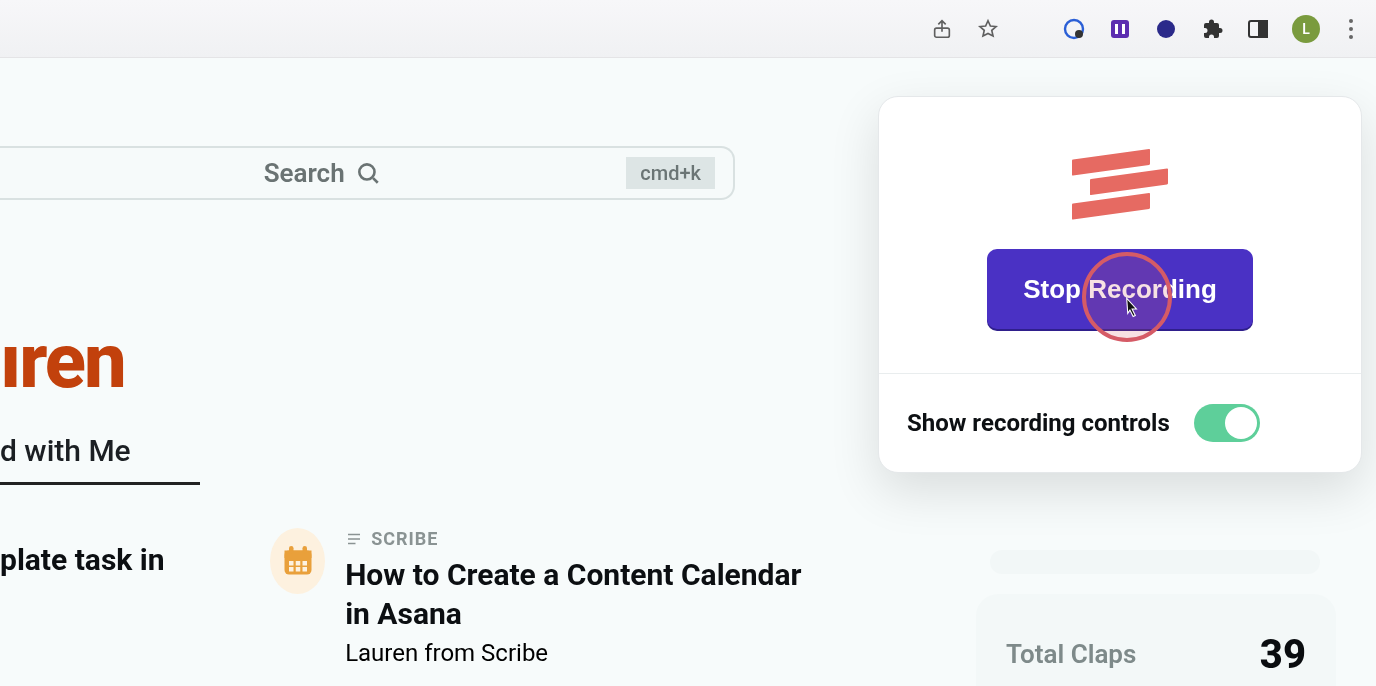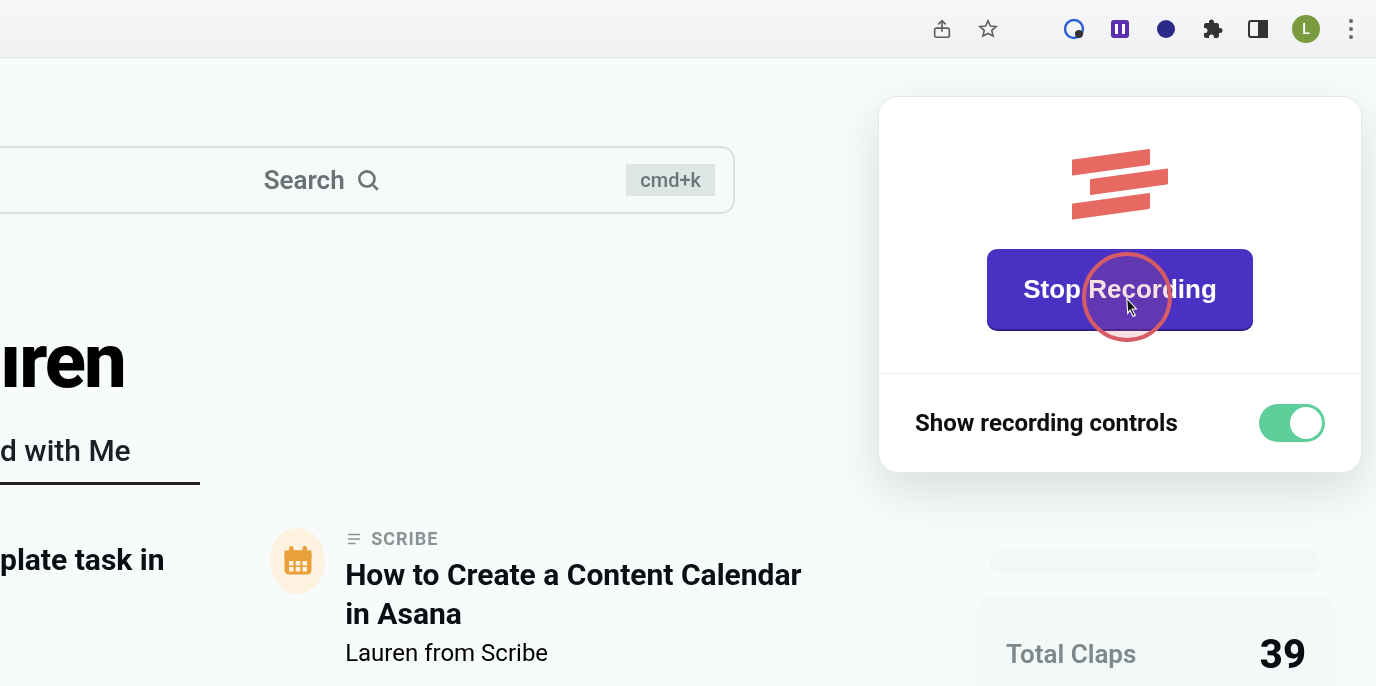--- a/index.html
+++ b/index.html
@@ -25,36 +25,36 @@
   .menu-dots span { width:4px; height:4px; border-radius:50%; background:#666; }
 
   
   .page {
     position:absolute; top:58px; left:0; right:0; bottom:0;
     background:#f7fbfb;
   }
 
   
   .search-wrap {
-    position:absolute; top:88px; left:0; width:735px; height:68px;
+    position:absolute; top:88px; left:0; width:735px; height:54px;
     border:2px solid #d9e1e1; border-radius:14px; background:#f6fafa;
     display:flex; align-items:center; padding:0 18px;
     border-left:none; border-top-left-radius:0; border-bottom-left-radius:0;
   }
   .search-placeholder { flex:1; text-align:center; color:#6a7373; font-size:26px; font-weight:600; display:flex; align-items:center; justify-content:center; gap:10px;}
   .search-placeholder svg { width:26px; height:26px; stroke:#6a7373; }
   .kbd {
     background:#dde5e5; border-radius:0; padding:4px 14px;
     font-size:20px; color:#6b7575; font-weight:500; font-family:inherit;
   }
 
   
   .heading {
     position:absolute; top:258px; left:0; font-size:76px; font-weight:800;
-    color:#000000; letter-spacing:-2px;
+    color:#c2410c; letter-spacing:-2px;
   }
 
   
   .tab {
     position:absolute; top:375px; left:0; font-size:30px; color:#1b1f23; font-weight:500;
     padding-bottom:14px; border-bottom:3px solid #222;
     width: 200px; text-align:left;
   }
 
   
@@ -98,22 +98,22 @@
   .scribe-logo span:nth-child(1){ width:78px; }
   .scribe-logo span:nth-child(2){ width:78px; margin-left:18px; }
   .scribe-logo span:nth-child(3){ width:78px; }
   .stop-btn {
     width:266px; height:80px; border-radius:10px; border:none;
     background:#4a31c4; color:#fff; font-size:26px; font-weight:600;
     box-shadow:0 2px 0 #2f1f8c;
     cursor:pointer;
   }
   .ext-bottom {
-    border-top:1px solid #e9edee; padding:30px 36px;
-    display:flex; align-items:center; justify-content:space-between;gap:24px;
+    border-top:1px solid #e9edee; padding:30px 28px;
+    display:flex; align-items:center; justify-content:flex-start;gap:24px;
   }
   .ext-bottom .lbl { font-size:24px; font-weight:700; color:#0d1013; }
   .toggle {
     width:66px; height:38px; border-radius:20px; background:#5ecf9a;
     position:relative; cursor:pointer;
   }
   .toggle .knob {
     position:absolute; top:3px; right:3px; width:32px; height:32px;
     border-radius:50%; background:#fff;
   }

